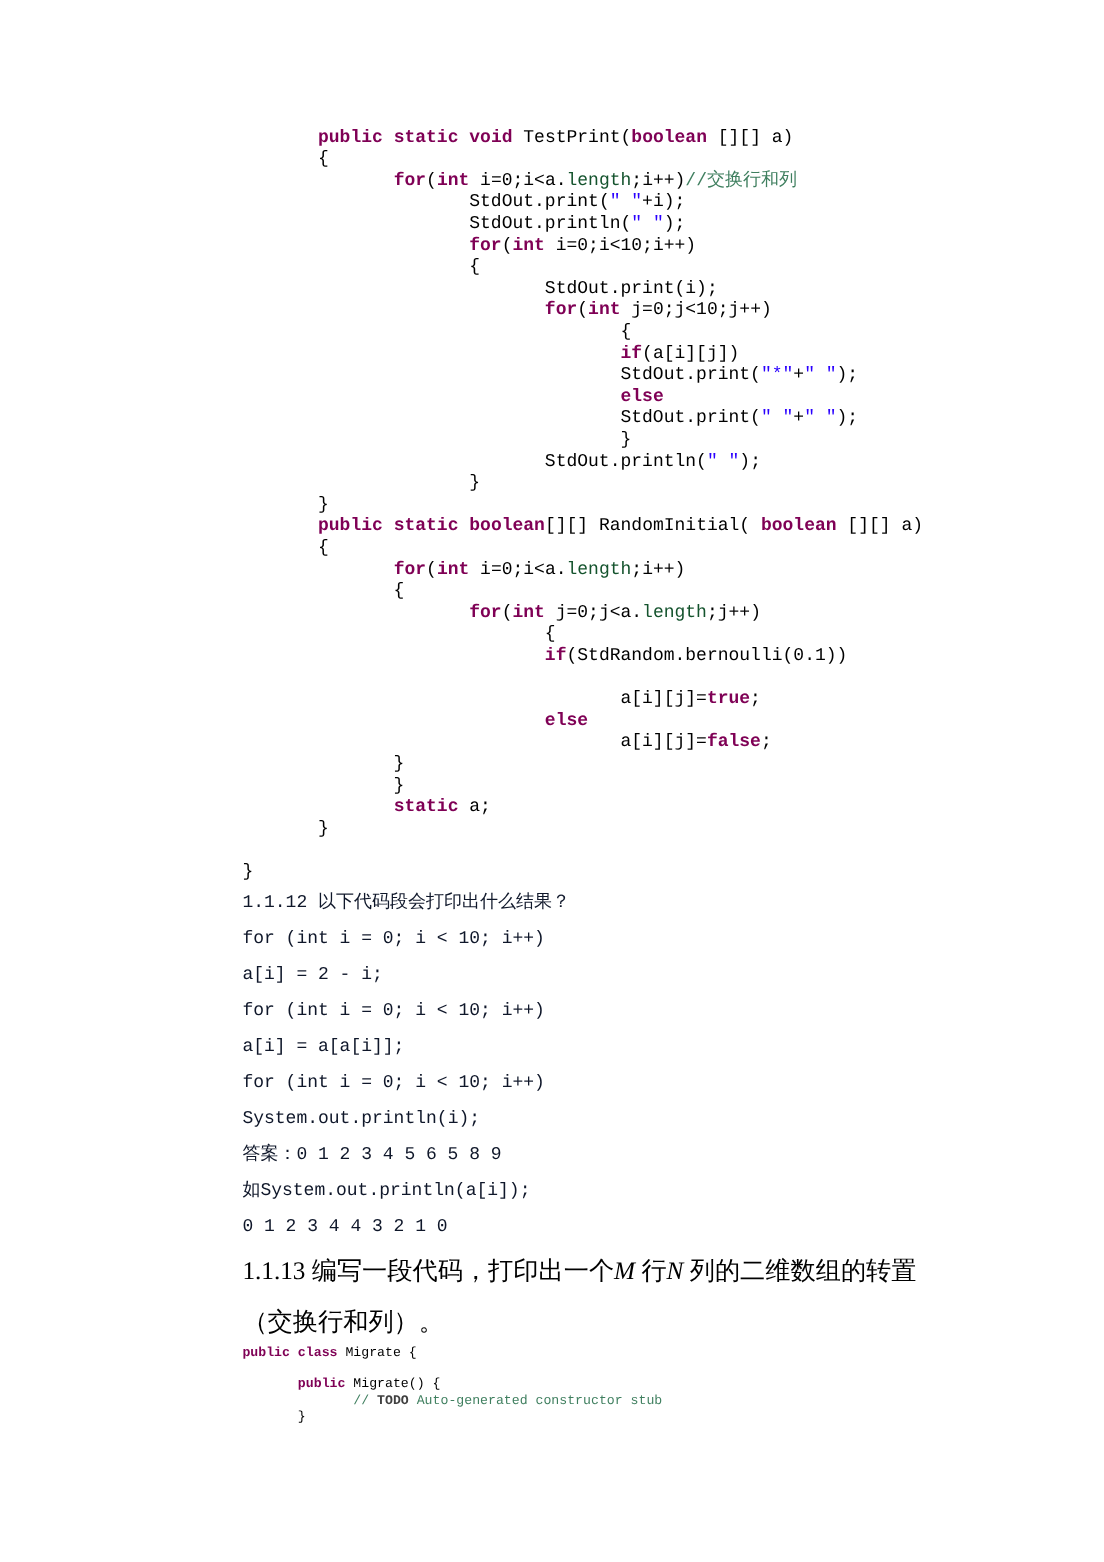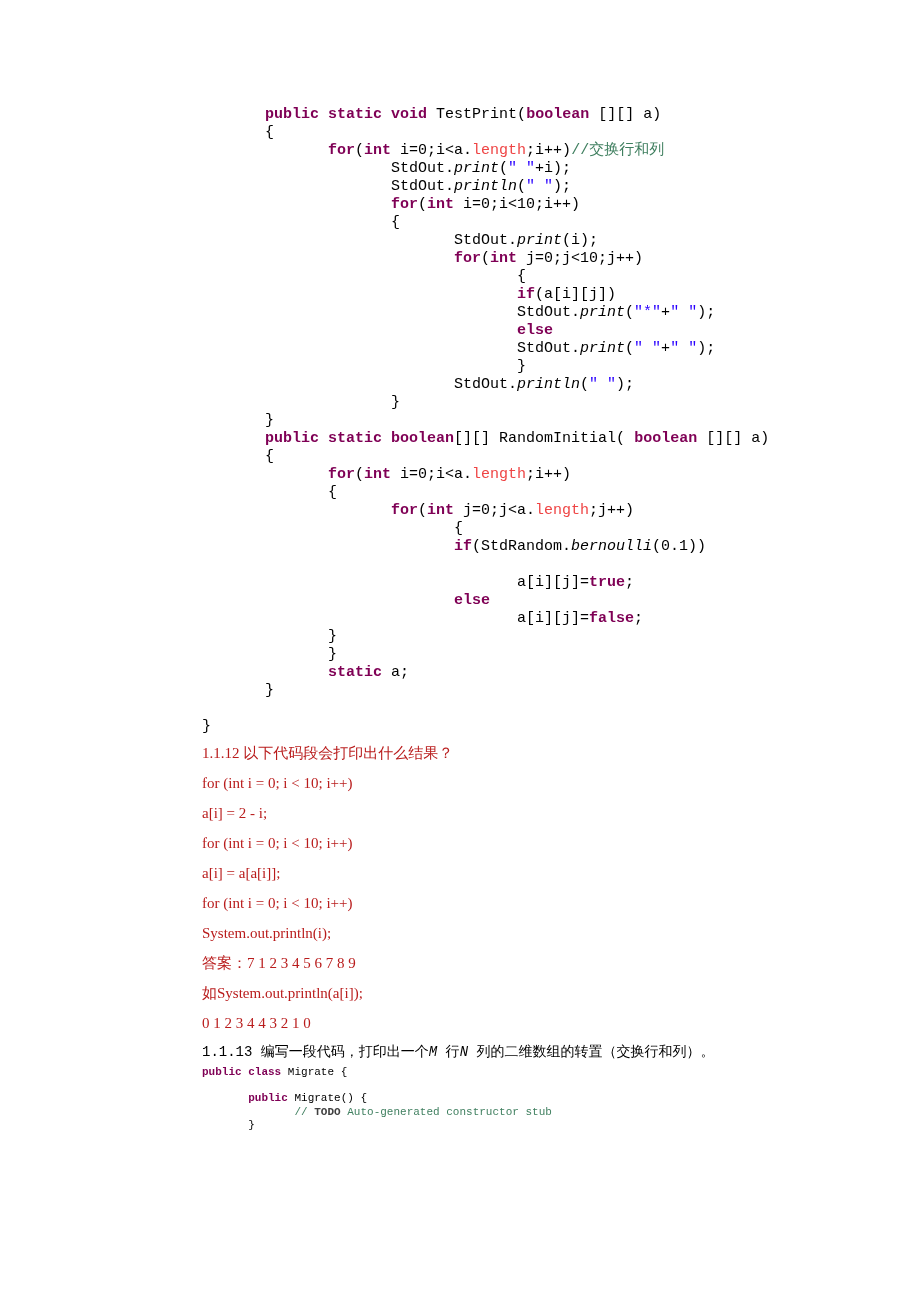--- a/index.html
+++ b/index.html
@@ -30,39 +30,39 @@
   }
   .codeblock2 {
     font-family: Consolas, "Courier New", monospace;
     font-size: 11px;
     line-height: 1.2;
     white-space: pre;
     margin: 0;
     margin-top: 4px;
   }
   .kw { color: #7f0055; font-weight: bold; }
-  .attr { color: #ef4444; }
-  .static { font-style: italic; }
+  .attr { color: #14532d; }
+  .static { }
   .comment { color: #3f7f5f; }
   .str { color: #2a00ff; }
   .todo { color: #404040; font-weight: bold; }
   .body-text {
-    font-family: Liberation Serif, serif;
+    font-family: Liberation Mono, monospace;
     font-size: 15px;
     line-height: 2.0;
     white-space: pre-wrap;
     margin: 0;
-    color: #b91c1c;
+    color: #0f172a;
   }
   .body-text.first{
     margin-top: 2px;
   }
   .question113 {
-    font-family: Liberation Mono, monospace;
-    font-size: 14px;
+    font-family: Liberation Serif, serif;
+    font-size: 21px;
     line-height: 2.0;
     margin: 0;
     color: #000;
   }
   .mn { font-style: italic; }
   .migrate-code {
     margin-top: 0px;
   }
 </style>
 </head>
@@ -107,21 +107,21 @@
 
 }</span></div>
 
     <div class="body-text first">1.1.12 以下代码段会打印出什么结果？</div>
     <div class="body-text">for (int i = 0; i &lt; 10; i++)</div>
     <div class="body-text">a[i] = 2 - i;</div>
     <div class="body-text">for (int i = 0; i &lt; 10; i++)</div>
     <div class="body-text">a[i] = a[a[i]];</div>
     <div class="body-text">for (int i = 0; i &lt; 10; i++)</div>
     <div class="body-text">System.out.println(i);</div>
-    <div class="body-text">答案：7 1 2 3 4 5 6 7 8 9</div>
+    <div class="body-text">答案：0 1 2 3 4 5 6 5 8 9</div>
     <div class="body-text">如System.out.println(a[i]);</div>
     <div class="body-text">0 1 2 3 4 4 3 2 1 0</div>
 
     <div class="question113">
       <span>1.1.13 编写一段代码，打印出一个</span><span class="mn">M</span><span> 行</span><span class="mn">N</span><span> 列的二维数组的转置（交换行和列）。</span>
     </div>
 
     <div class="codeblock2 migrate-code"><span id="code-block-2"><span class="kw">public</span> <span class="kw">class</span> Migrate {
 
        <span class="kw">public</span> Migrate() {

